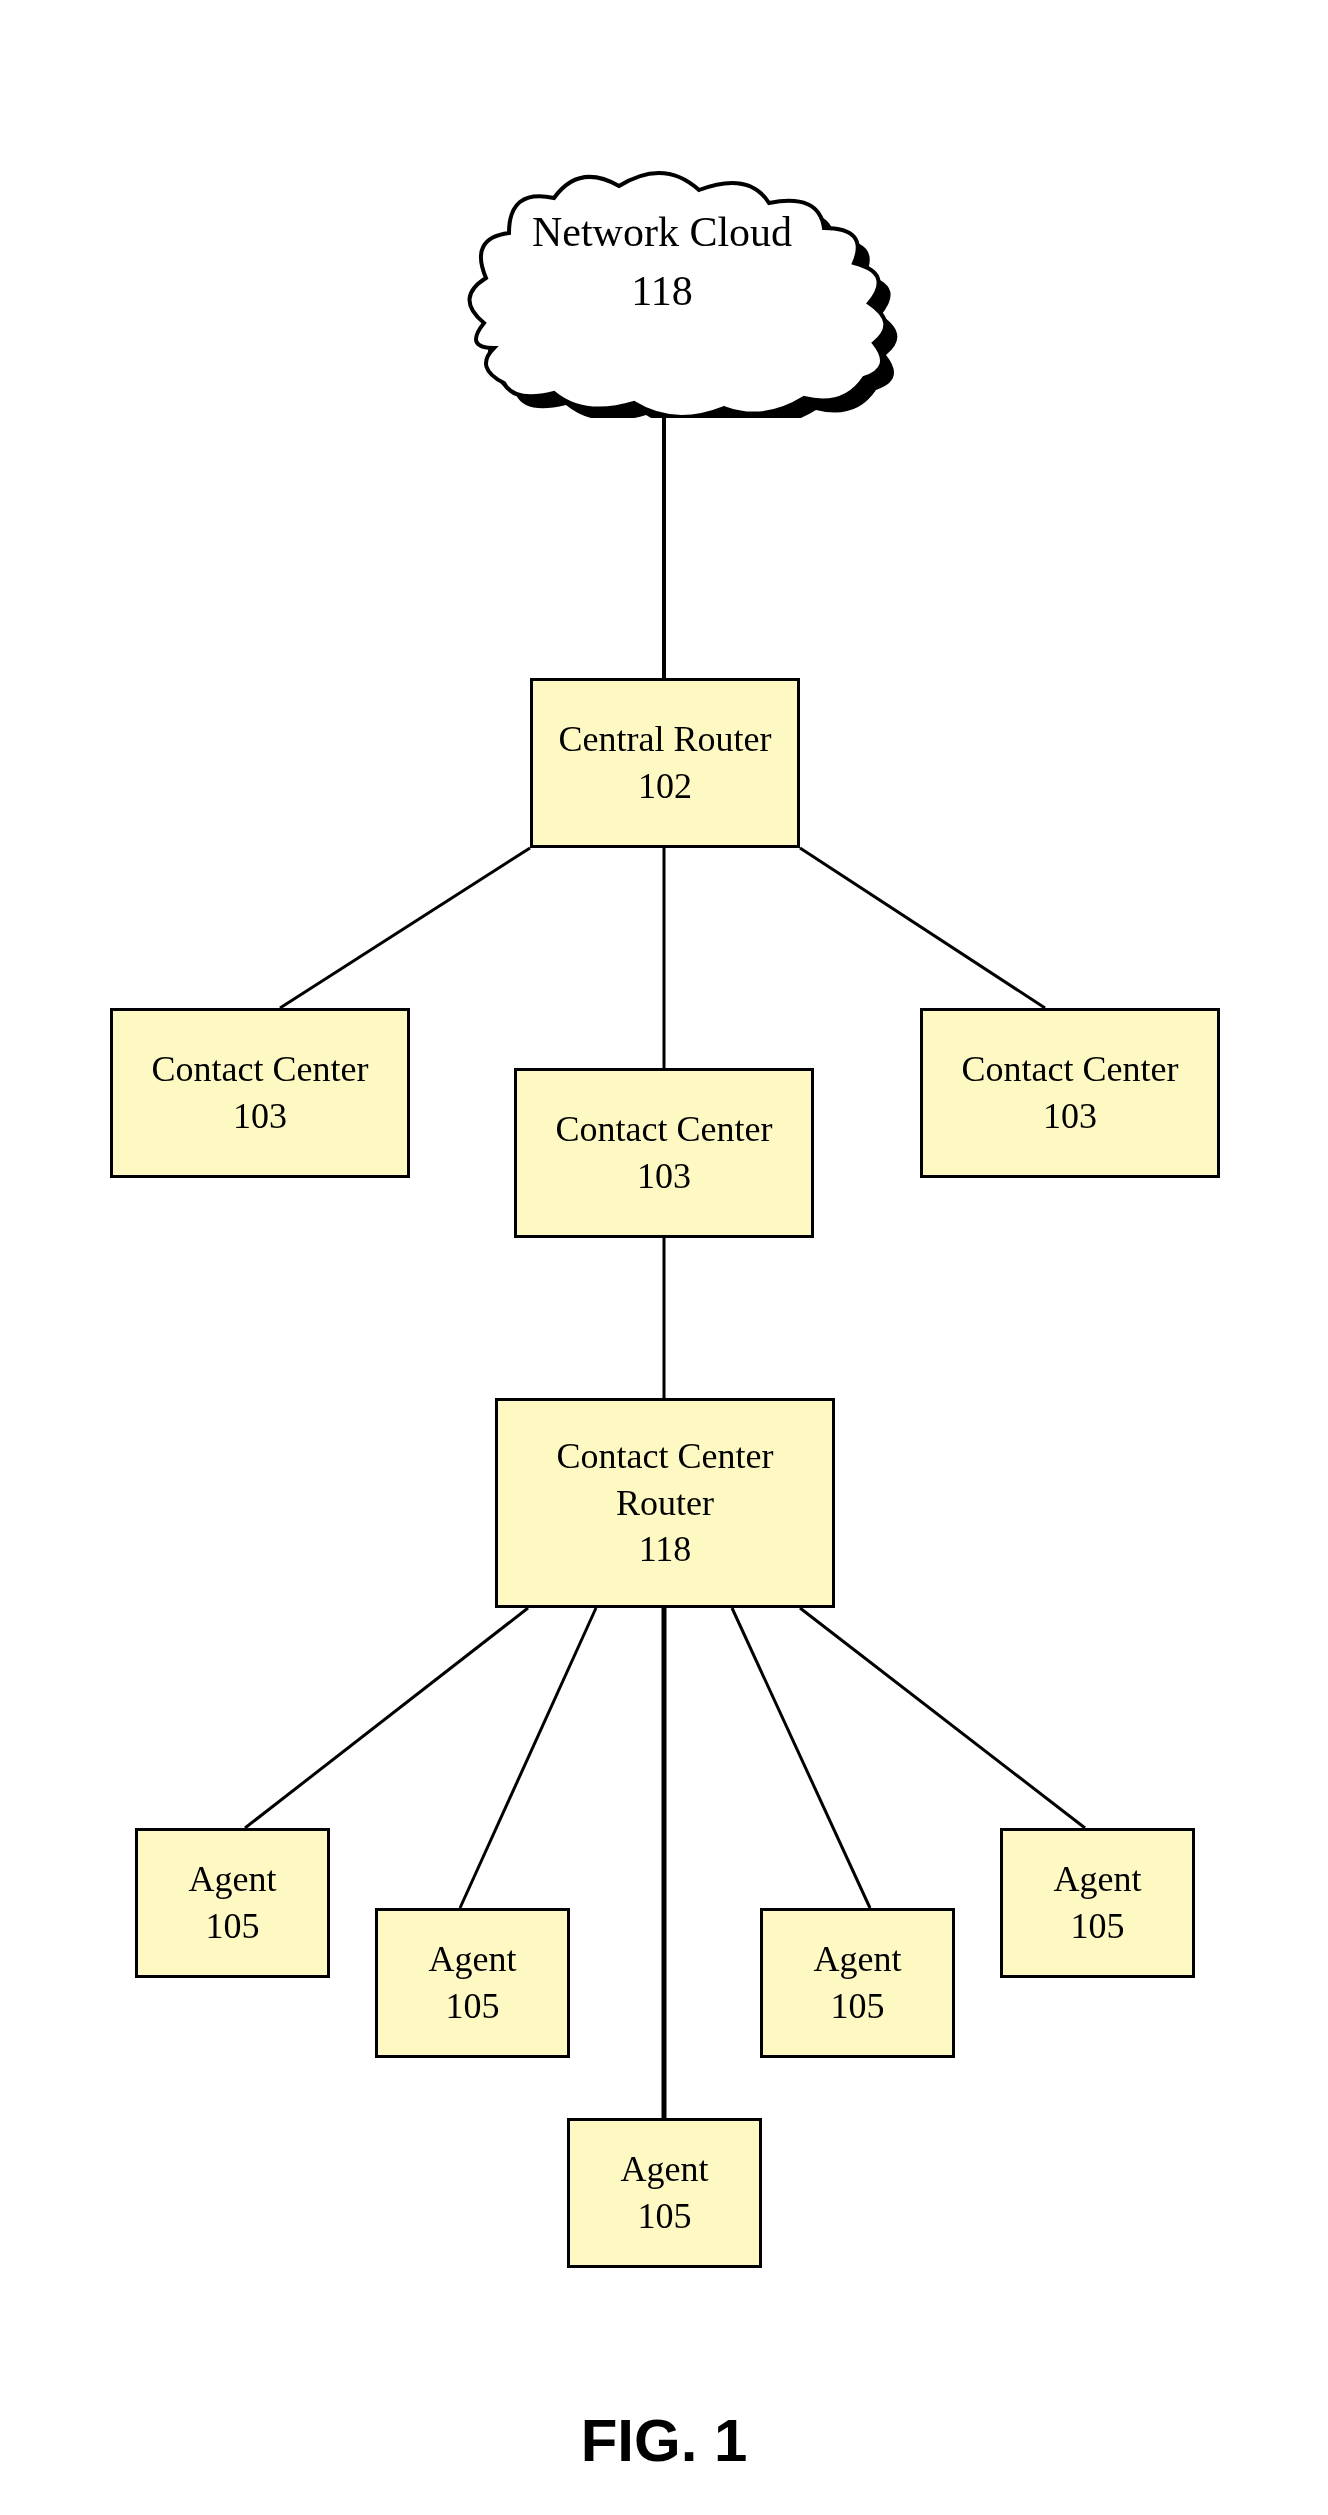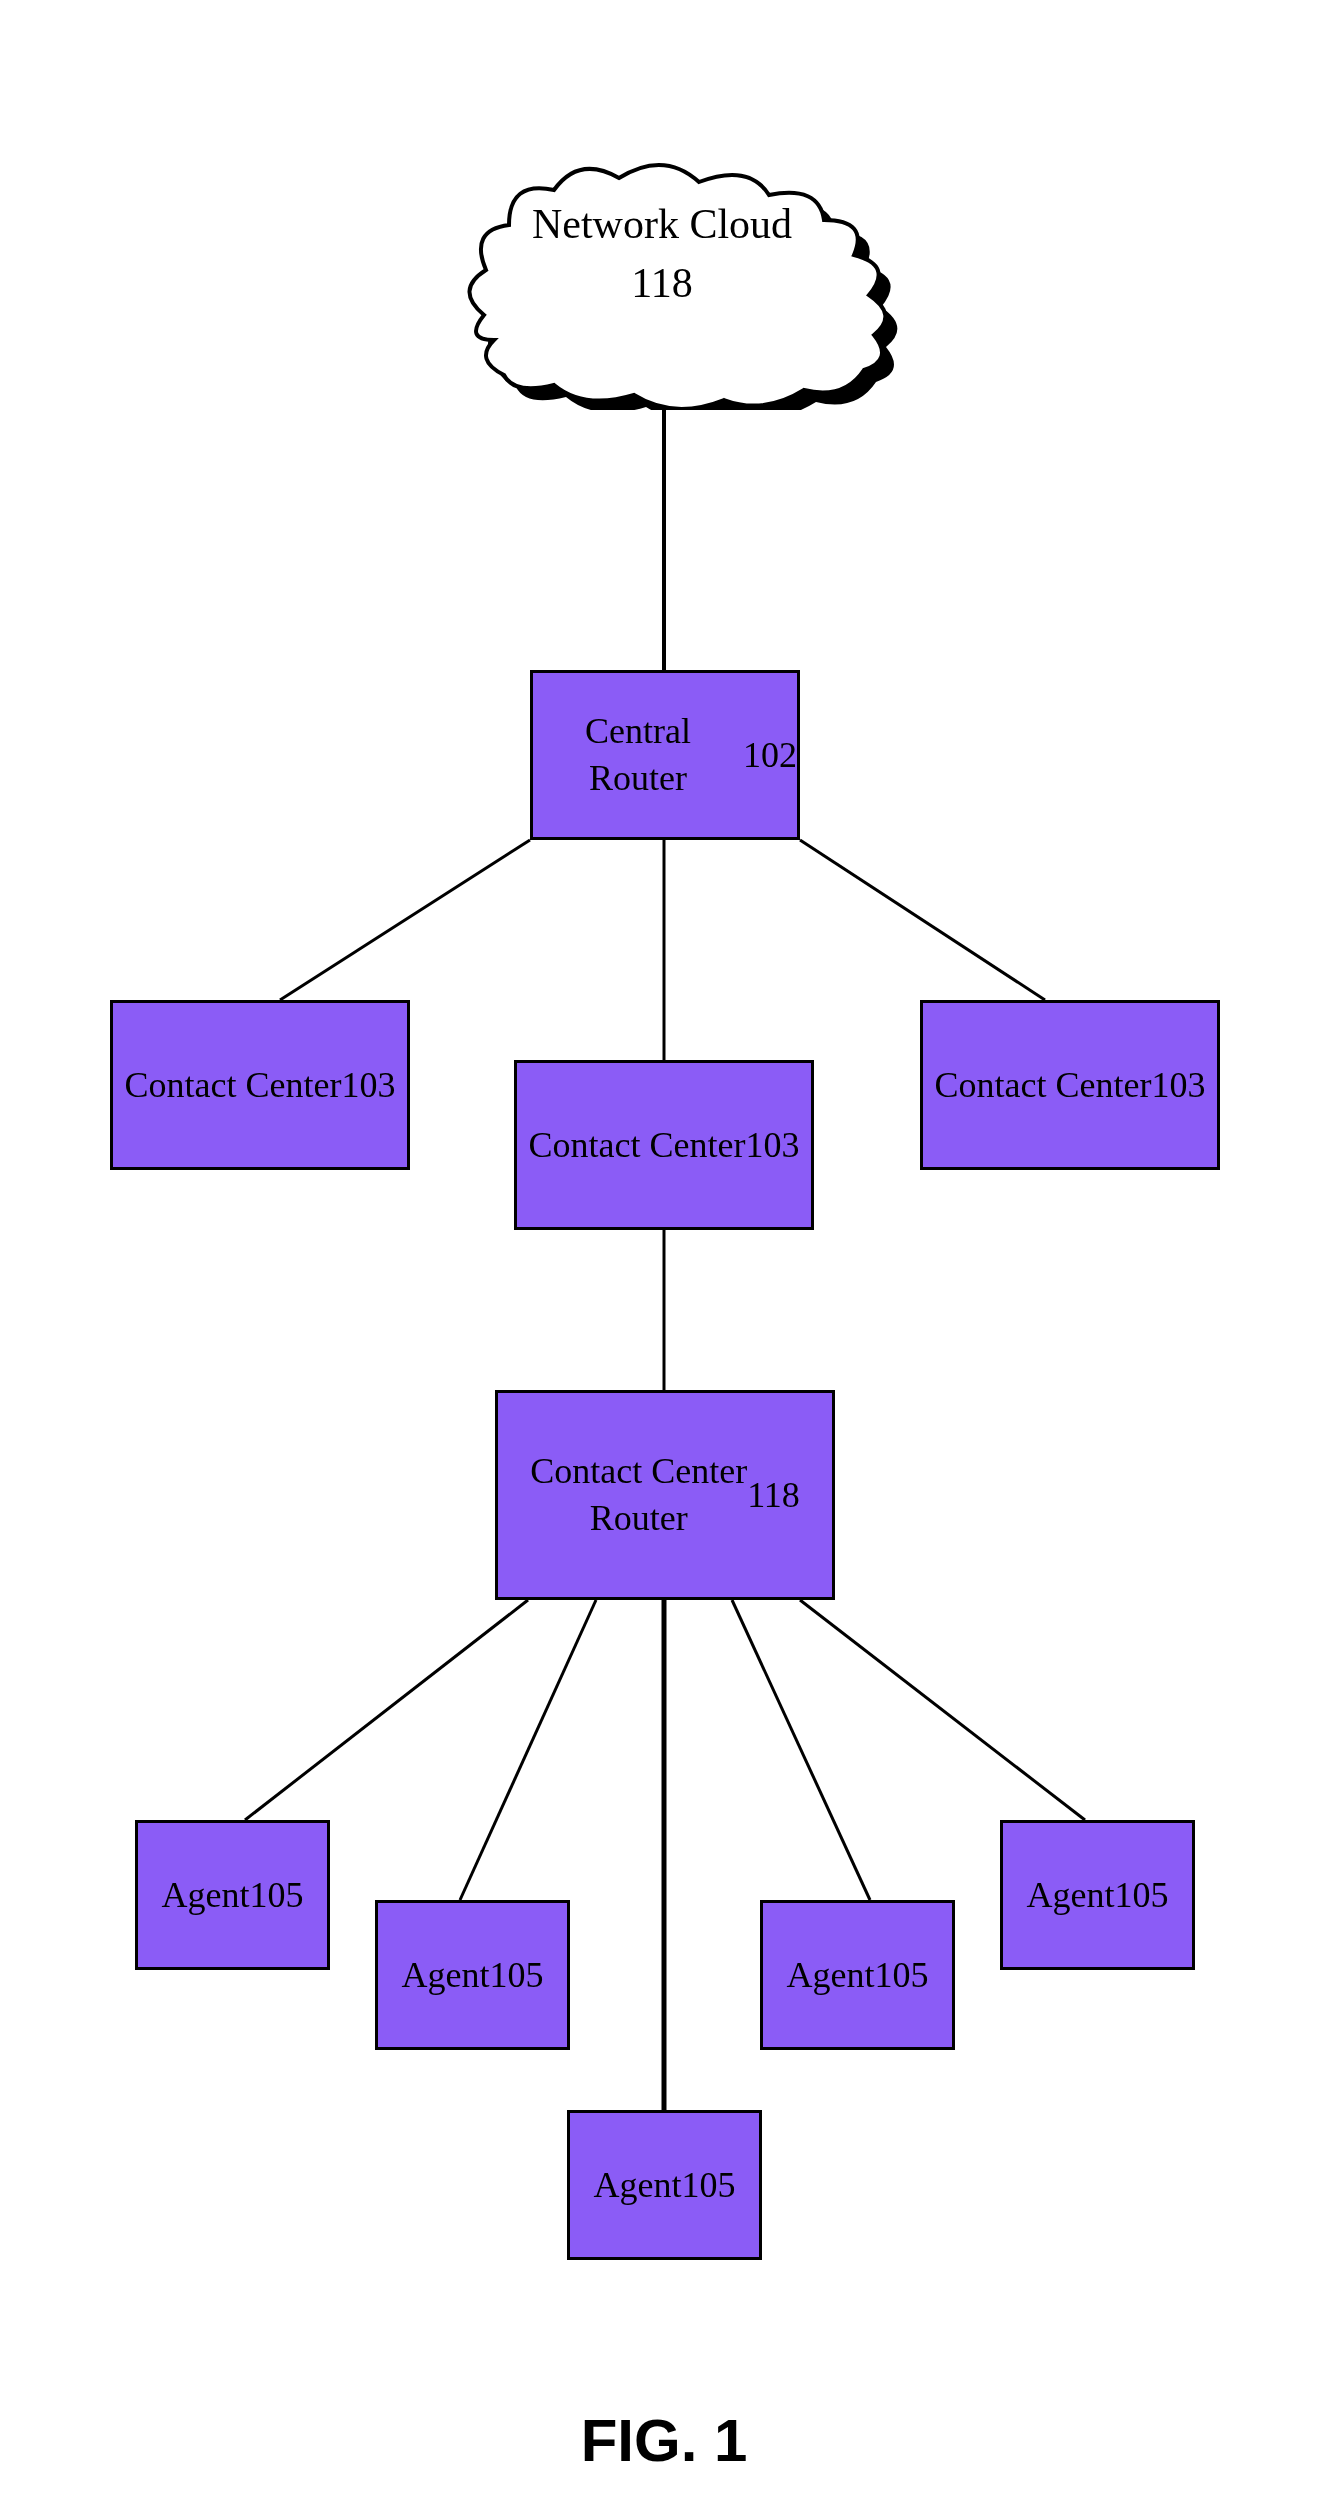--- a/index.html
+++ b/index.html
@@ -5,32 +5,32 @@
     * { margin: 0; padding: 0; box-sizing: border-box; }
     body {
       width: 1328px;
       height: 2515px;
       background: white;
       font-family: "Times New Roman", serif;
       position: relative;
     }
     .diagram-container {
       position: absolute;
-      top: 50px;
+      top: 58px;
       left: 50%;
       transform: translateX(-50%);
       width: 1328px;
       height: 2400px;
     }
     .node-box {
       position: absolute;
       border: 3px solid black;
-      background: #8b5cf6;
+      background: #fef9c3;
       display: flex;
-      flex-direction: row;
+      flex-direction: column;
       align-items: center;
       justify-content: center;
       font-size: 36px;
       text-align: center;
       line-height: 1.3;
     }
     .cloud {
       position: absolute;
       width: 500px;
       height: 320px;

